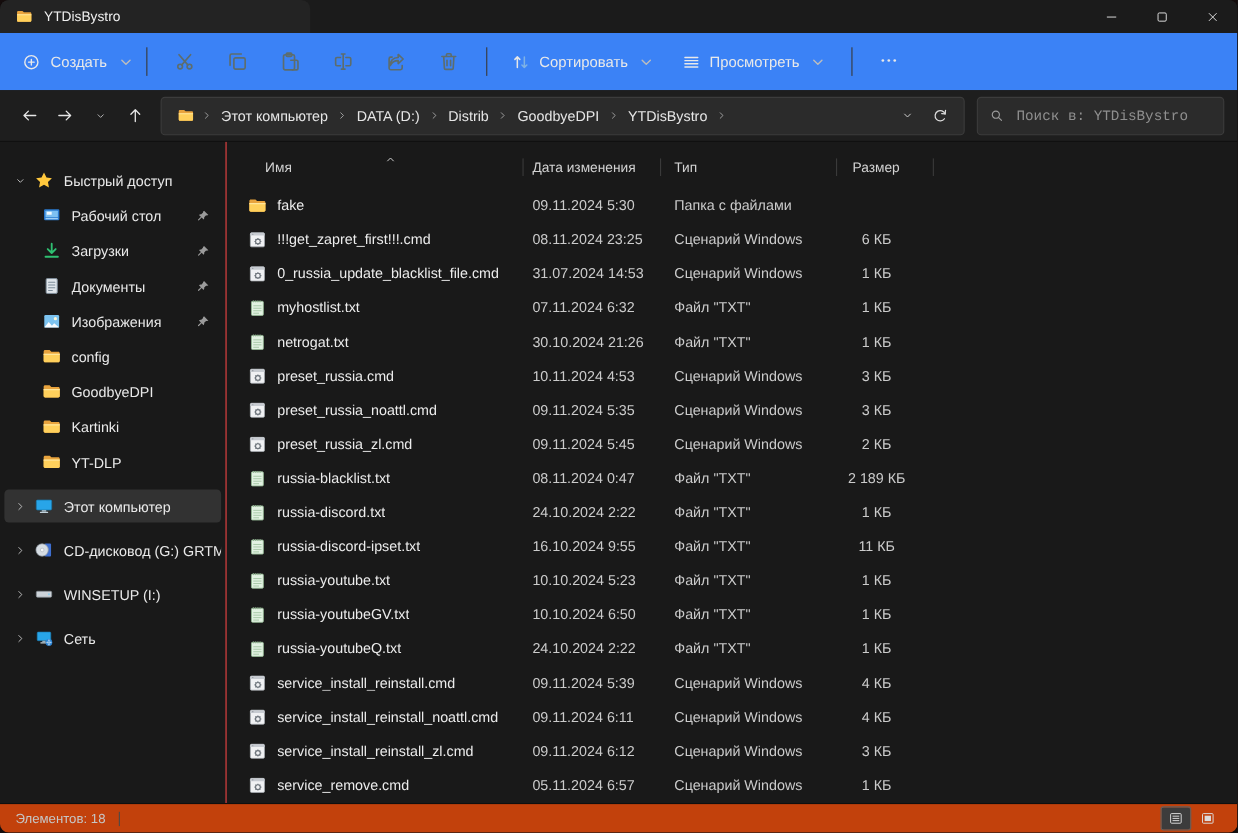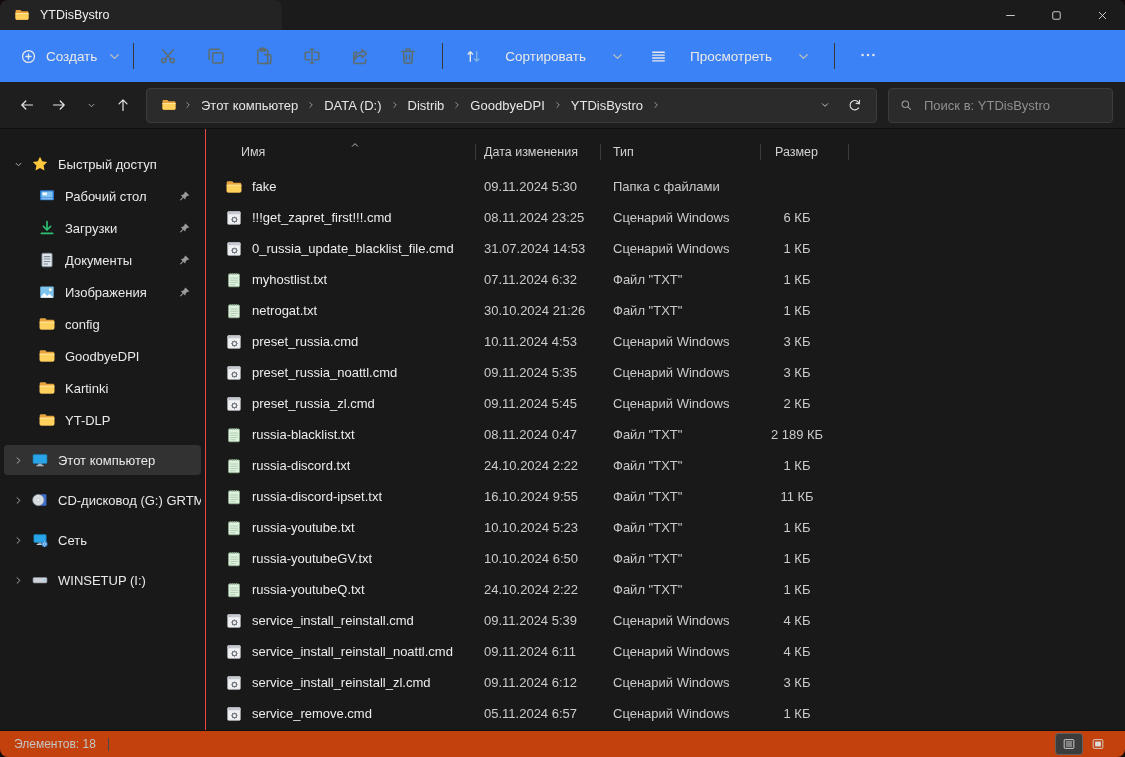--- a/index.html
+++ b/index.html
@@ -19,41 +19,41 @@
   .win-btn .icon{width:13px;height:13px}
 
   
   .toolbar{height:52px;display:flex;align-items:center;padding:0 20px;flex:0 0 auto;background:#3b82f6}
   .new-btn{display:flex;align-items:center;gap:9px;color:#e9e9e9;font-size:13.5px}
   .new-btn .icon{width:17px;height:17px}
   .chev{width:12px;height:12px;color:#bdbdbd}
   .tb-sep{width:1px;height:26px;background:#383838;margin:0 10px;flex:0 0 auto}
   .tb-icon-btn{margin:0 14px}
   .tb-action-icon{width:20px;height:20px;color:#5d6d6d;display:block}
-  .tb-text-btn{display:flex;align-items:center;gap:23px;color:#e9e9e9;font-size:13.5px;margin:0 12px}
+  .tb-text-btn{display:flex;align-items:center;gap:8px;color:#e9e9e9;font-size:13.5px;margin:0 12px}
   .tb-text-btn .icon{width:17px;height:17px}
   .more-btn{width:22px;height:22px;color:#e9e9e9;margin-left:12px}
   .more-btn .icon{width:18px;height:18px}
 
   
   .navrow{height:46px;display:flex;align-items:center;padding:0 12px;flex:0 0 auto;background:#1e1e1e;border-bottom:1px solid #0f0f0f}
   .nav-btn{width:30px;height:30px;display:flex;align-items:center;justify-content:center;color:#e6e6e6;margin-right:2px;border-radius:4px}
   .nav-btn .icon{width:16px;height:16px}
   .nav-btn.small .icon{width:11px;height:11px;color:#bdbdbd}
   .addressbar{flex:1;height:33px;background:#2b2b2b;border:1px solid #3c3c3c;border-radius:4px;display:flex;align-items:center;padding:0 6px;margin:0 6px;min-width:0}
   .addr-folder{width:16px;height:16px;margin:0 4px 0 8px;flex:0 0 auto}
   .crumb-wrap{display:inline-flex;align-items:center}
   .crumb{color:#e6e6e6;font-size:13px;padding:3px 6px;border-radius:3px;white-space:nowrap}
   .crumb-sep{width:10px;height:10px;color:#b5b5b5;margin:0 2px;display:inline-flex}
   .addr-end{margin-left:auto;display:flex;align-items:center;gap:16px;padding-right:8px}
   .addr-end .chevd{width:12px;height:12px;color:#cfcfcf}
   .addr-end .refr{width:15px;height:15px;color:#dcdcdc}
   .searchbar{width:203px;height:33px;background:#2b2b2b;border:1px solid #3c3c3c;border-radius:4px;display:flex;align-items:center;padding:0 10px;gap:9px;margin-left:5px;flex:0 0 auto}
   .search-icon{width:14px;height:14px;color:#9a9a9a;flex:0 0 auto}
-  .search-input{background:transparent;border:none;outline:none;color:#e6e6e6;font-size:13px;width:100%;font-family:Liberation Sans, sans-serif}
+  .search-input{background:transparent;border:none;outline:none;color:#e6e6e6;font-size:13px;width:100%;font-family:Liberation Mono, monospace}
   .search-input::placeholder{color:#8f8f8f}
 
   
   .body{flex:1;display:flex;min-height:0;background:#191919}
   .sidebar{width:205px;flex:0 0 auto;border-right:1px solid #ef4444;padding-top:18px;overflow:hidden}
   .sb-item{height:30px;margin:2px 4px 0 4px;display:flex;align-items:center;border-radius:4px;font-size:13px;position:relative;padding-left:6px}
   .sb-item.child{padding-left:34px}
   .sb-item.group-gap{margin-top:10px}
   .sb-item.selected{background:#323232}
   .sb-expander{width:16px;height:16px;color:#c9c9c9;display:flex;align-items:center;justify-content:center;flex:0 0 auto}
@@ -530,44 +530,44 @@
   </div>
 
   <div class="sb-item top group-gap">
     <span class="sb-expander icon">
             <svg viewBox="0 0 16 16" fill="none" stroke="currentColor" stroke-width="1.2" stroke-linecap="round" stroke-linejoin="round">
               <path d="M6 4l4 4-4 4"></path>
             </svg>
           </span>
     <span class="sb-icon icon">
             <svg viewBox="0 0 16 16">
+              <rect x="1.8" y="5.8" width="12.4" height="4.8" rx="1" fill="#CDD3D9" stroke="#858D95" stroke-width="0.6"></rect>
+              <circle cx="12" cy="8.2" r="0.8" fill="#8FD0F0"></circle>
+            </svg>
+          </span>
+    <span class="sb-label">WINSETUP (I:)</span>
+
+  </div>
+
+  <div class="sb-item top group-gap">
+    <span class="sb-expander icon">
+            <svg viewBox="0 0 16 16" fill="none" stroke="currentColor" stroke-width="1.2" stroke-linecap="round" stroke-linejoin="round">
+              <path d="M6 4l4 4-4 4"></path>
+            </svg>
+          </span>
+    <span class="sb-icon icon">
+            <svg viewBox="0 0 16 16">
               <rect x="2.5" y="3.2" width="11" height="7" rx="0.8" fill="#28A5E8" stroke="#1879AD" stroke-width="0.5"></rect>
               <rect x="6.6" y="10.2" width="2.8" height="1.2" fill="#9AB0BD"></rect>
               <rect x="5" y="11.4" width="6" height="1" rx="0.4" fill="#C2D2DC"></rect>
               <circle cx="12" cy="11.6" r="2.7" fill="#2F86D6"></circle>
               <path d="M9.8 11.6h4.4M12 9.3a3.4 3.4 0 0 1 0 4.6M12 9.3a3.4 3.4 0 0 0 0 4.6" stroke="#CFE7F8" stroke-width="0.5" fill="none"></path>
             </svg>
           </span>
     <span class="sb-label">Сеть</span>
-
-  </div>
-
-  <div class="sb-item top group-gap">
-    <span class="sb-expander icon">
-            <svg viewBox="0 0 16 16" fill="none" stroke="currentColor" stroke-width="1.2" stroke-linecap="round" stroke-linejoin="round">
-              <path d="M6 4l4 4-4 4"></path>
-            </svg>
-          </span>
-    <span class="sb-icon icon">
-            <svg viewBox="0 0 16 16">
-              <rect x="1.8" y="5.8" width="12.4" height="4.8" rx="1" fill="#CDD3D9" stroke="#858D95" stroke-width="0.6"></rect>
-              <circle cx="12" cy="8.2" r="0.8" fill="#8FD0F0"></circle>
-            </svg>
-          </span>
-    <span class="sb-label">WINSETUP (I:)</span>
 
   </div>
 </div>
 
     <div class="main">
       <div class="list-header">
         <div class="hcell name">
           <span>Имя</span>
           <span class="icon sort-indicator">
               <svg viewBox="0 0 16 16" fill="none" stroke="currentColor" stroke-width="1.2" stroke-linecap="round" stroke-linejoin="round">

